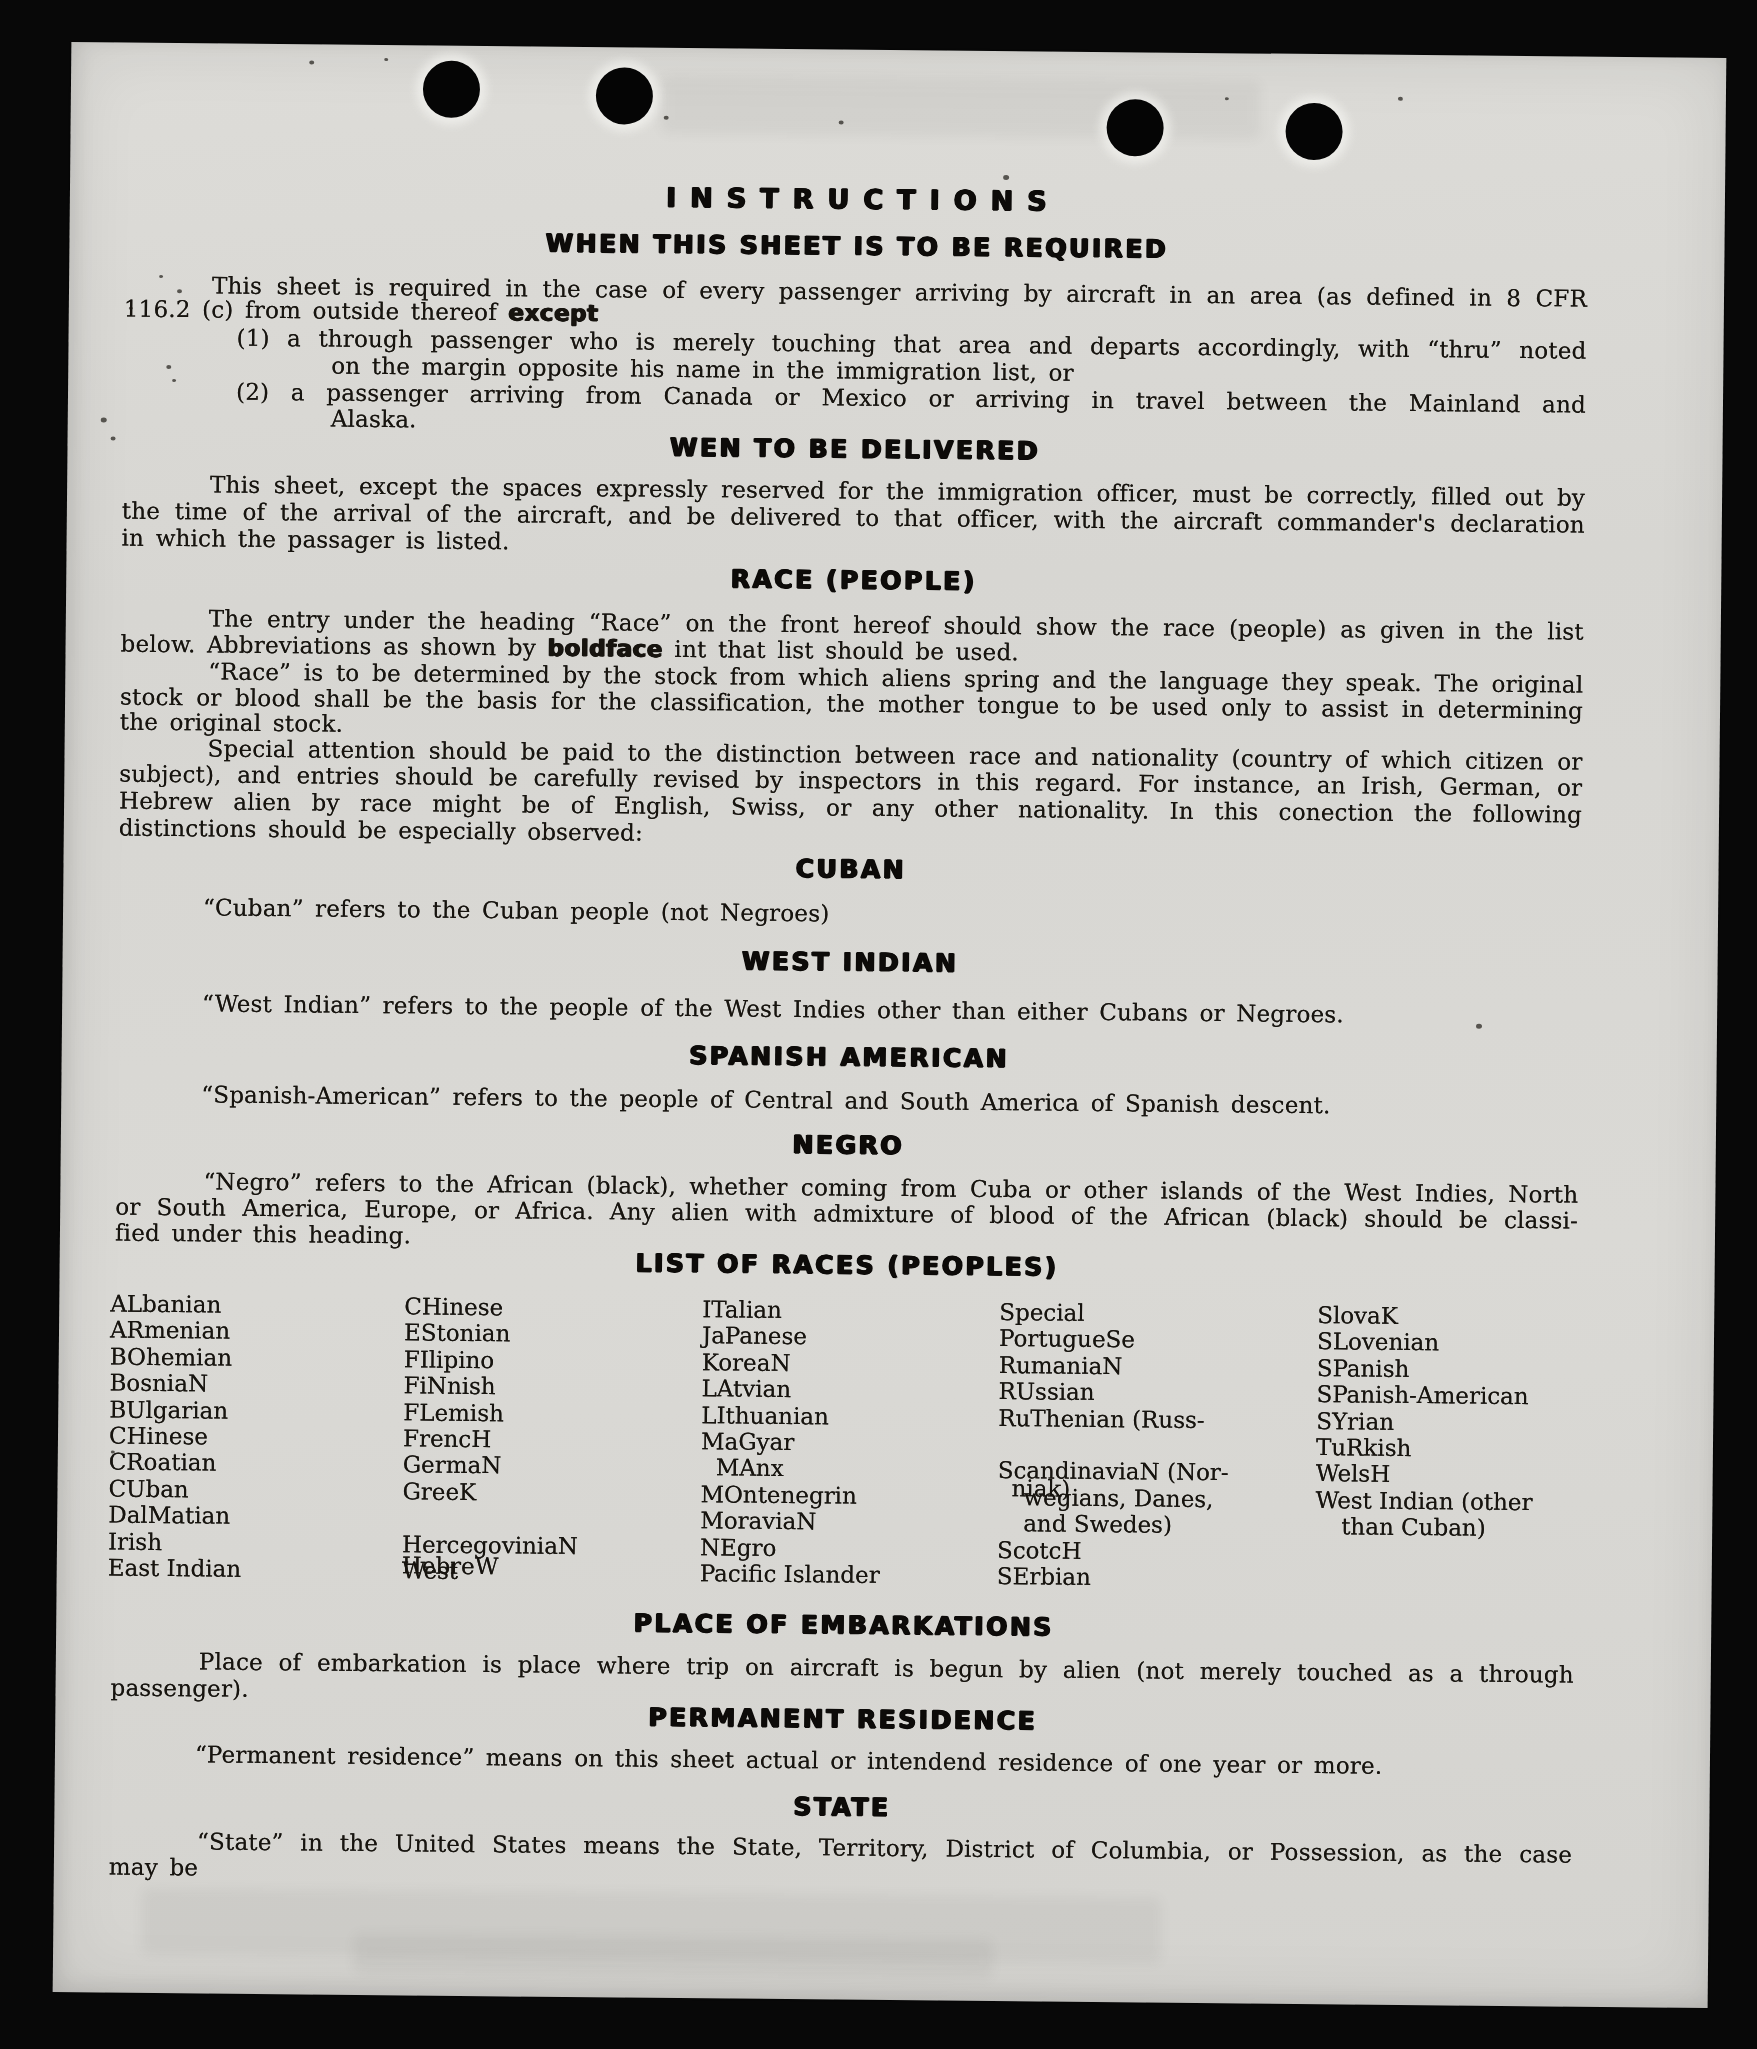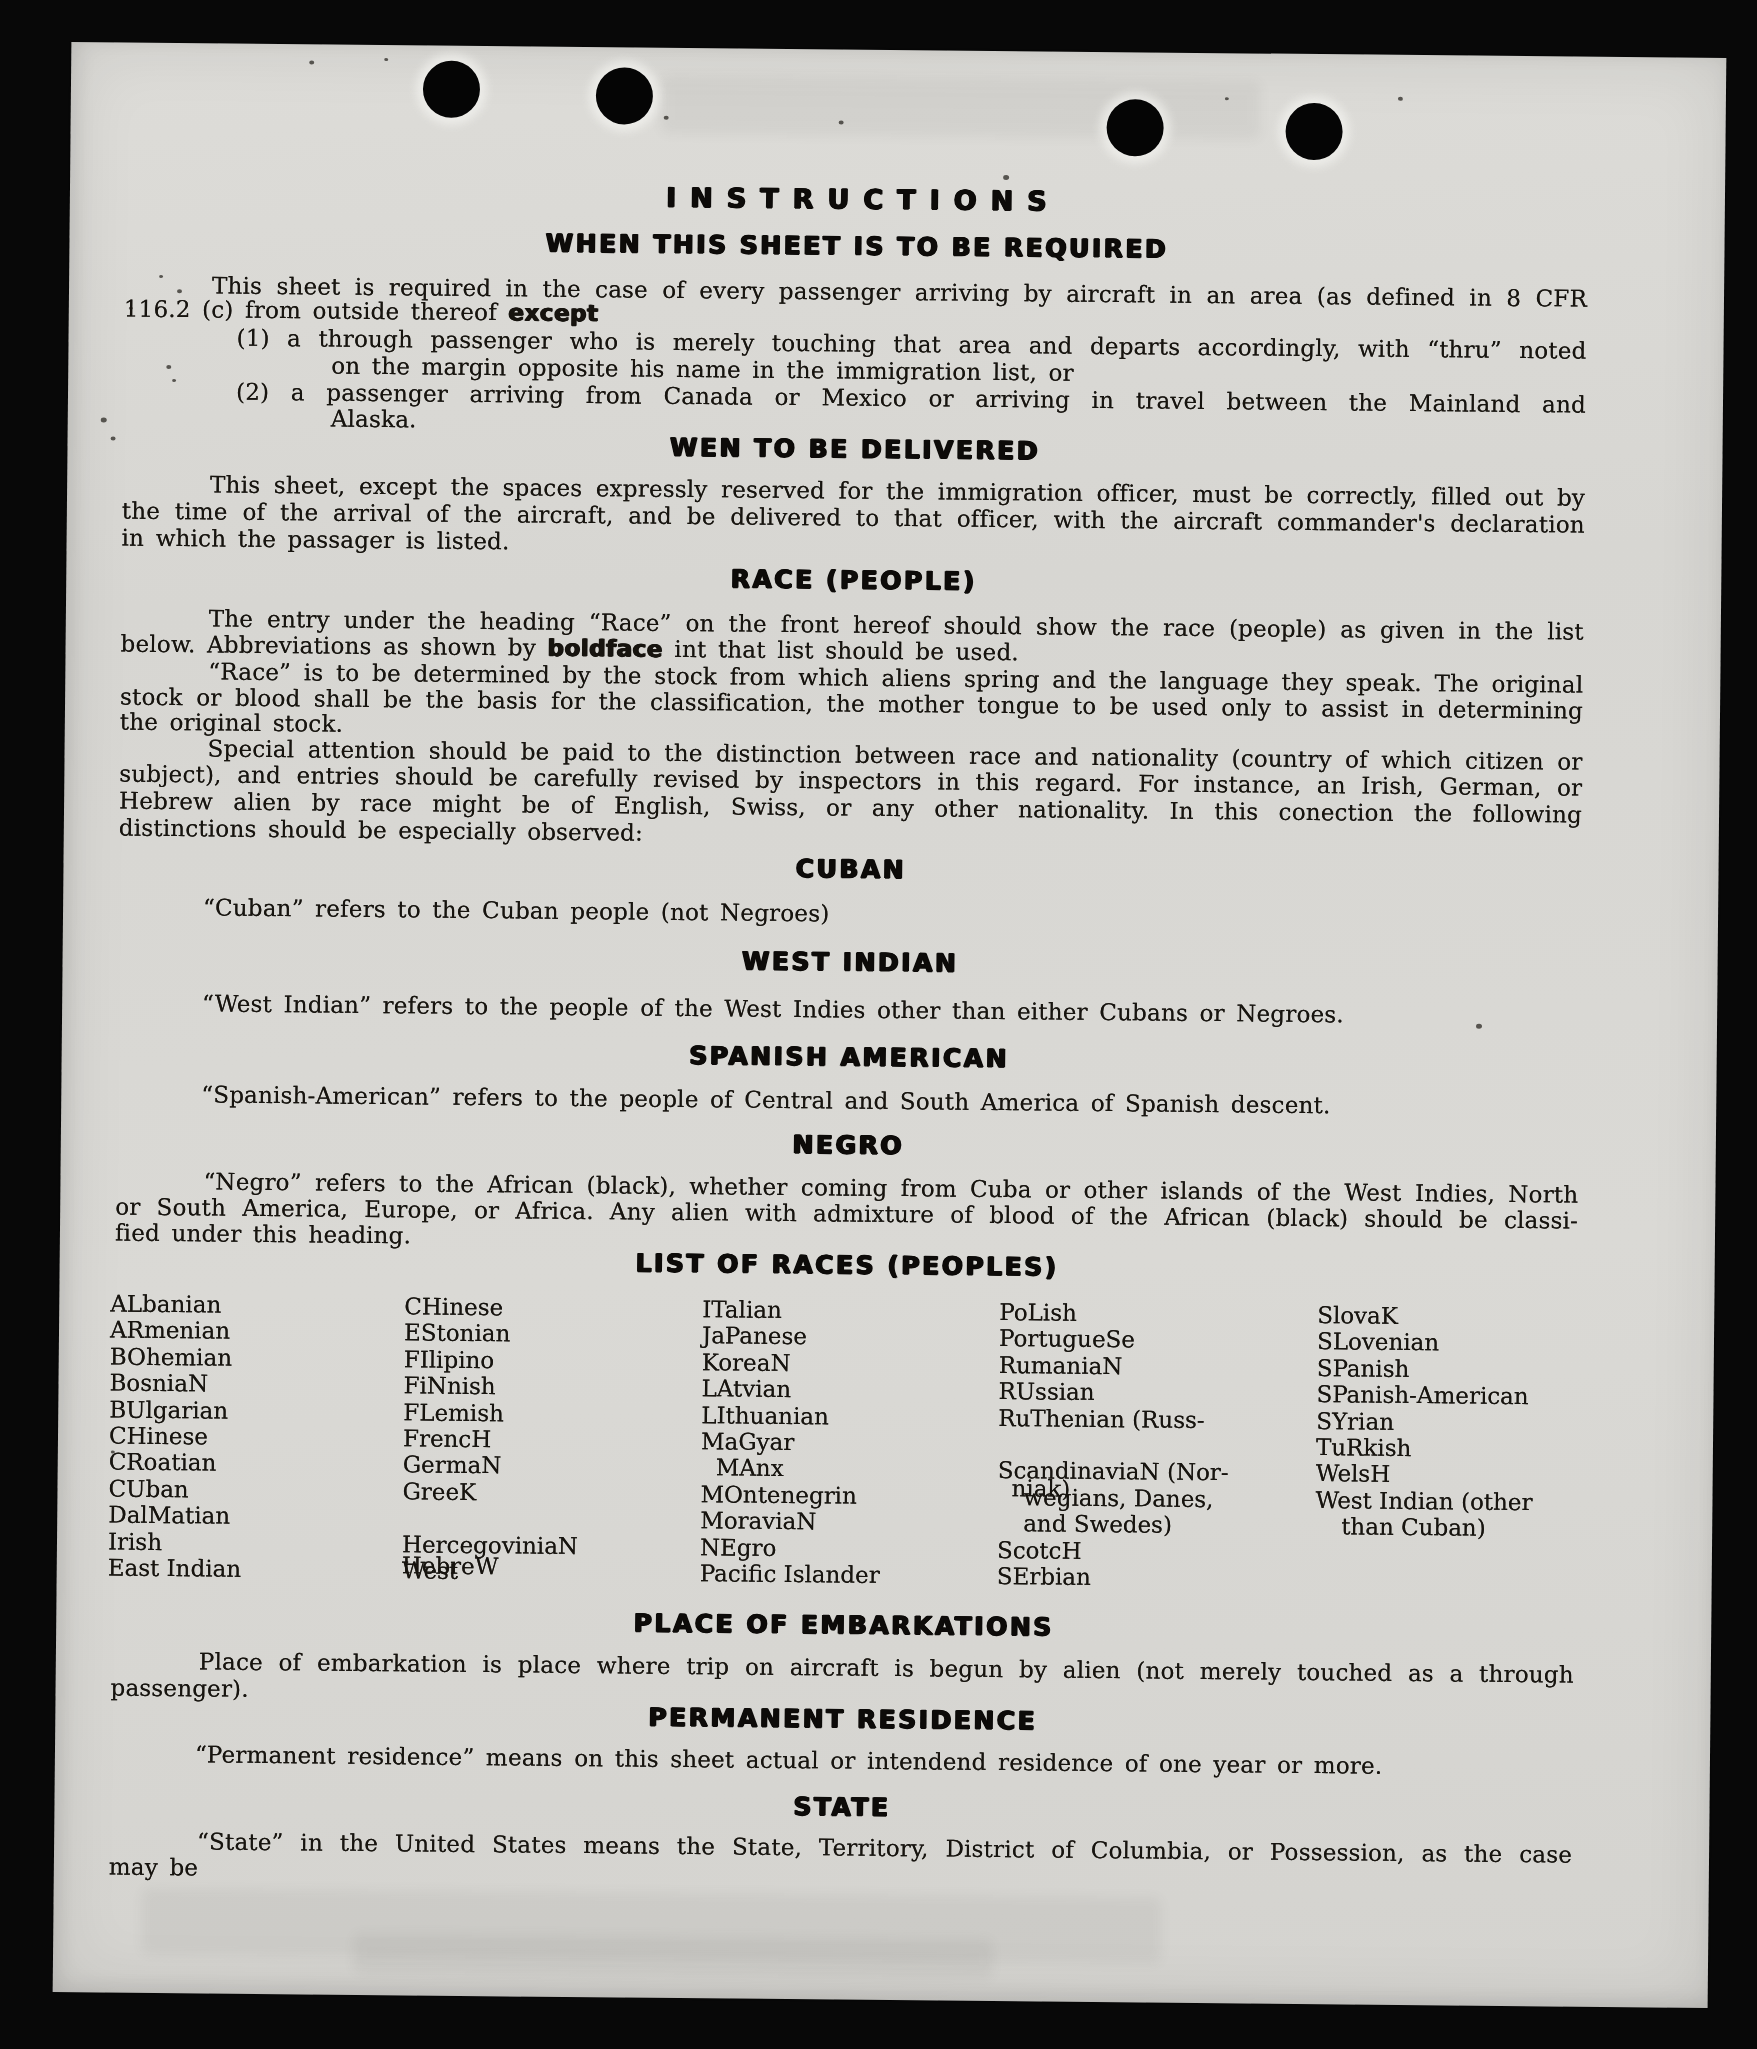--- a/index.html
+++ b/index.html
@@ -139,21 +139,21 @@
     <div class="race" style="left: 643px; top: 1273.4px;">JaPanese</div>
     <div class="race" style="left: 643px; top: 1299.8px;">KoreaN</div>
     <div class="race" style="left: 643px; top: 1326.2px;">LAtvian</div>
     <div class="race" style="left: 643px; top: 1352.6px;">LIthuanian</div>
     <div class="race" style="left: 643px; top: 1379px;">MaGyar</div>
     <div class="race" style="left: 658px; top: 1405.4px;">MAnx</div>
     <div class="race" style="left: 643px; top: 1431.8px;">MOntenegrin</div>
     <div class="race" style="left: 643px; top: 1458.2px;">MoraviaN</div>
     <div class="race" style="left: 643px; top: 1484.6px;">NEgro</div>
     <div class="race" style="left: 643px; top: 1511px;">Pacific Islander</div>
-    <div class="race" style="left: 940px; top: 1247px;">PoLish</div>
+    <div class="race" style="left: 940px; top: 1247px;">Special</div>
     <div class="race" style="left: 940px; top: 1273.4px;">PortugueSe</div>
     <div class="race" style="left: 940px; top: 1299.8px;">RumaniaN</div>
     <div class="race" style="left: 940px; top: 1326.2px;">RUssian</div>
     <div class="race" style="left: 940px; top: 1352.6px;">RuThenian (Russ-</div>
     <div class="race" style="left: 954px; top: 1379px; margin-top: 44px;">niak)</div>
     <div class="race" style="left: 940px; top: 1405.4px;">ScandinaviaN (Nor-</div>
     <div class="race" style="left: 966px; top: 1431.8px;">wegians, Danes,</div>
     <div class="race" style="left: 966px; top: 1458.2px;">and Swedes)</div>
     <div class="race" style="left: 940px; top: 1484.6px;">ScotcH</div>
     <div class="race" style="left: 940px; top: 1511px;">SErbian</div>

